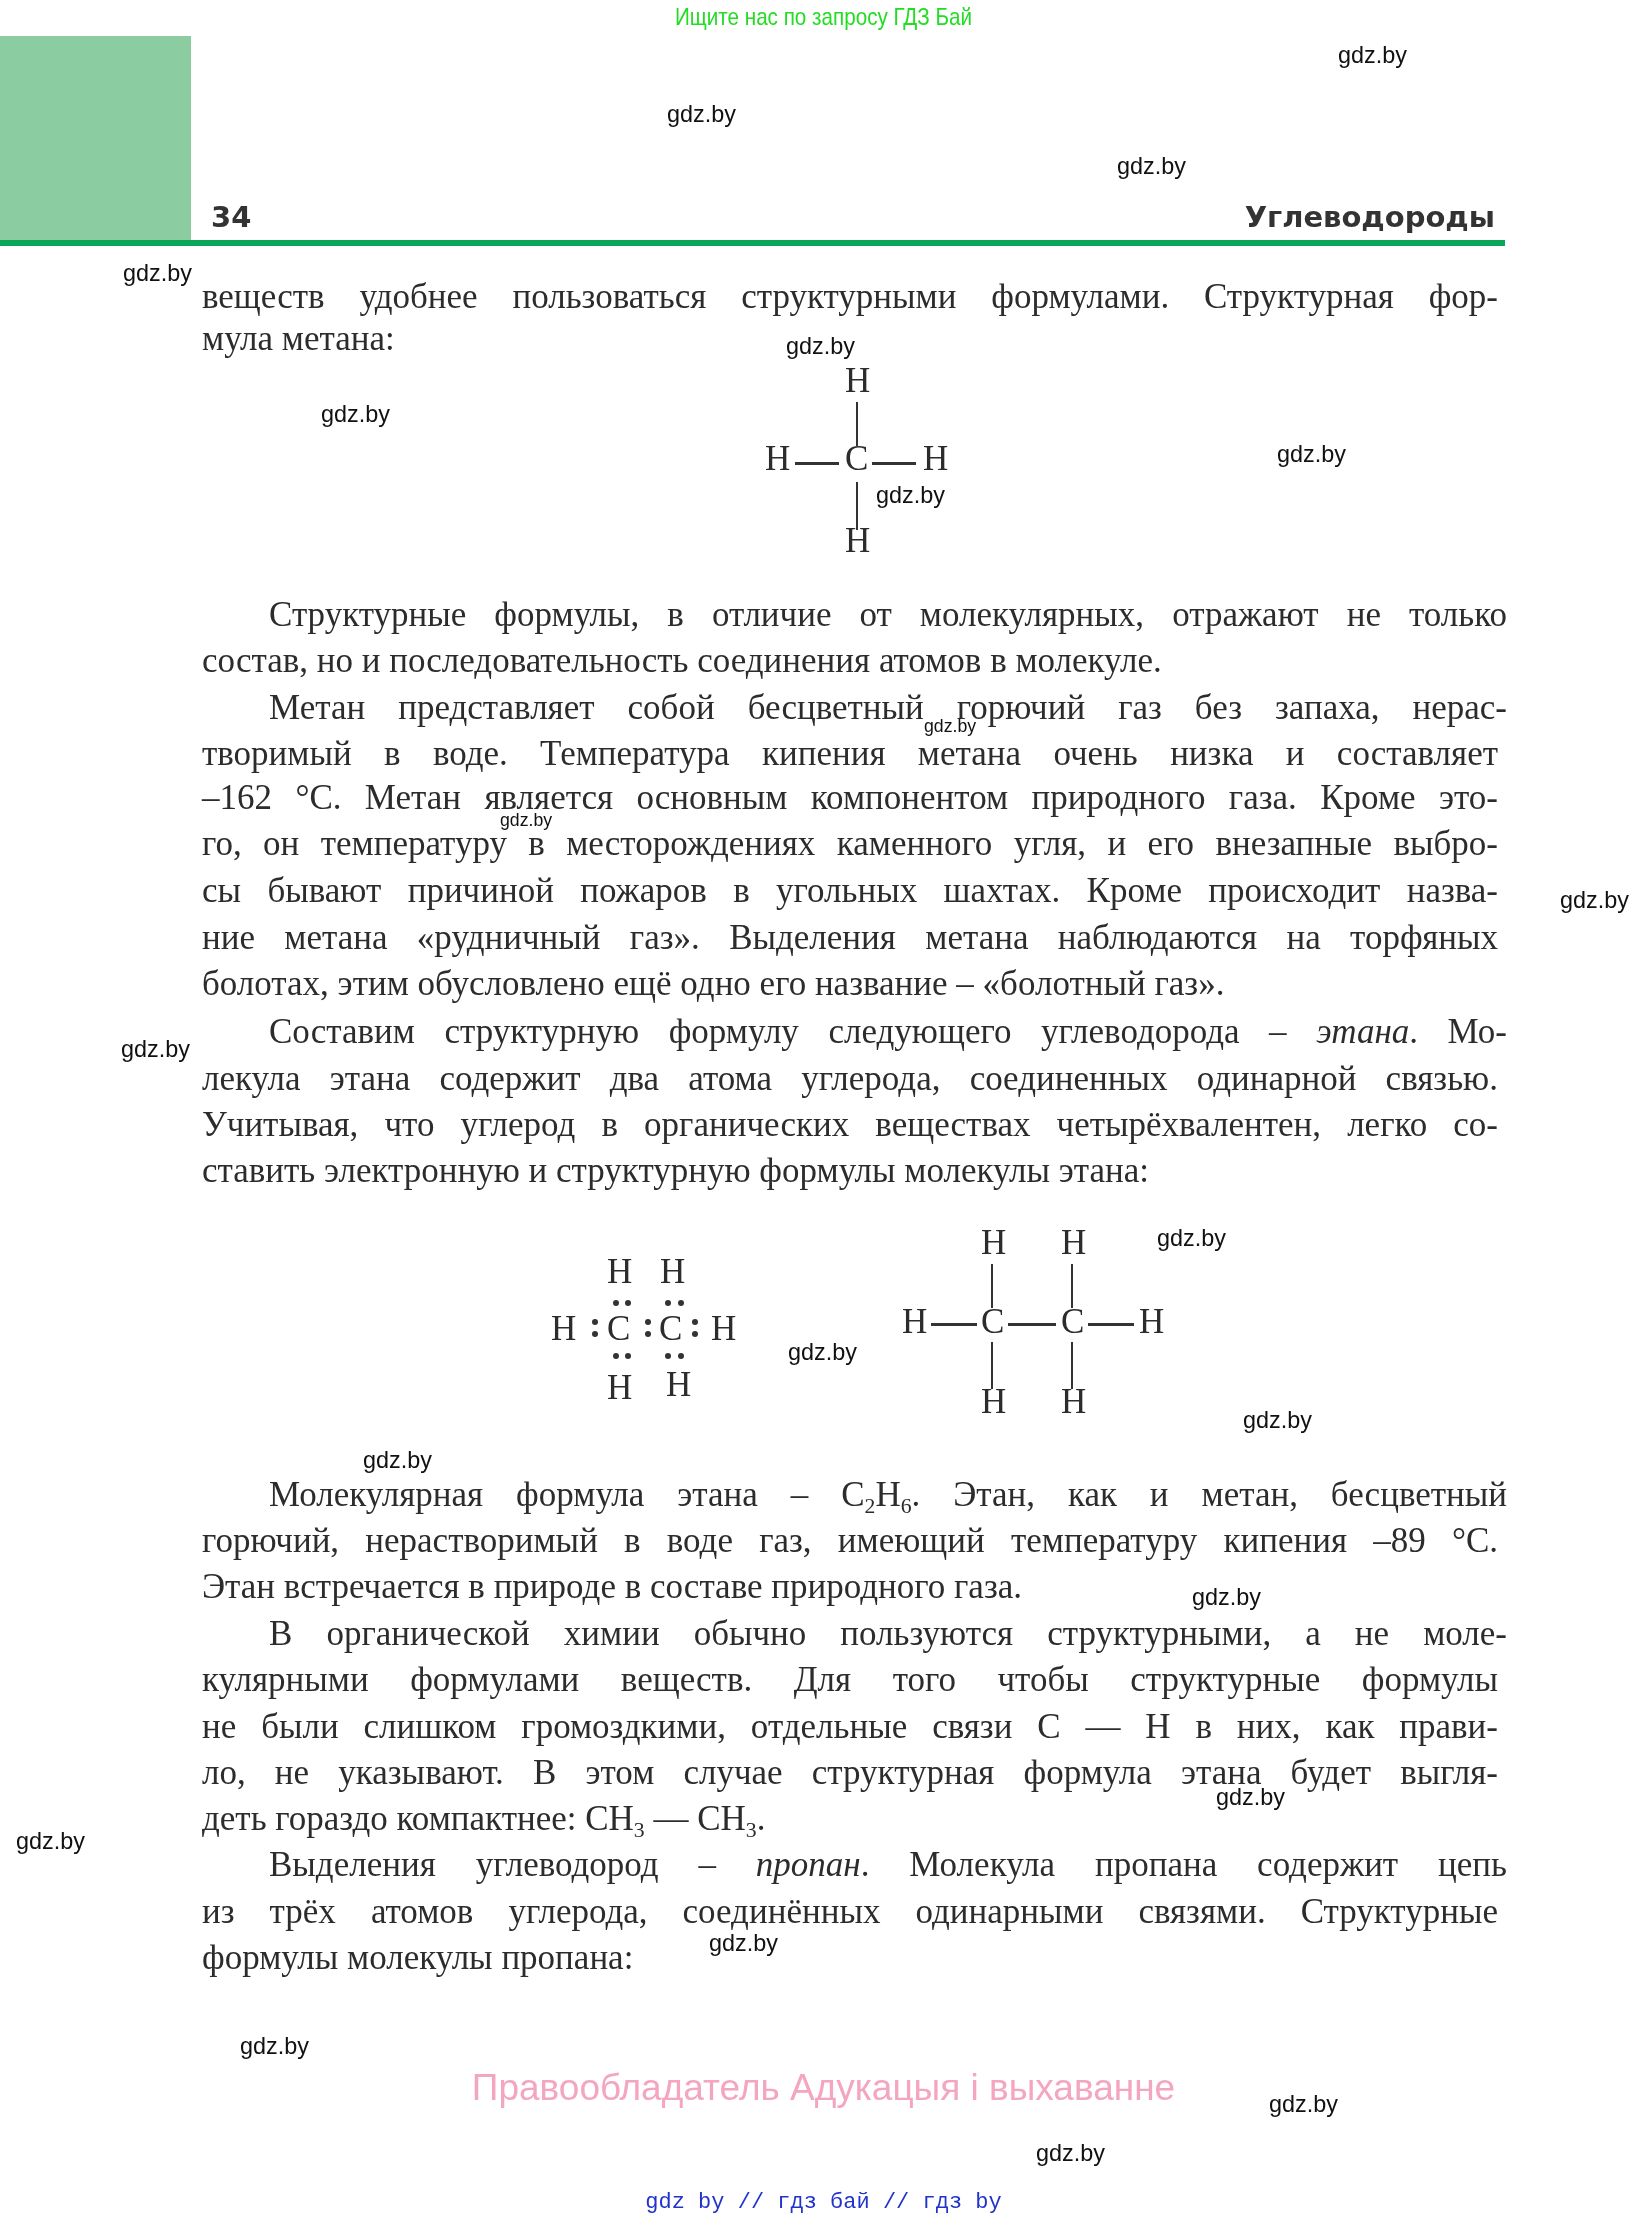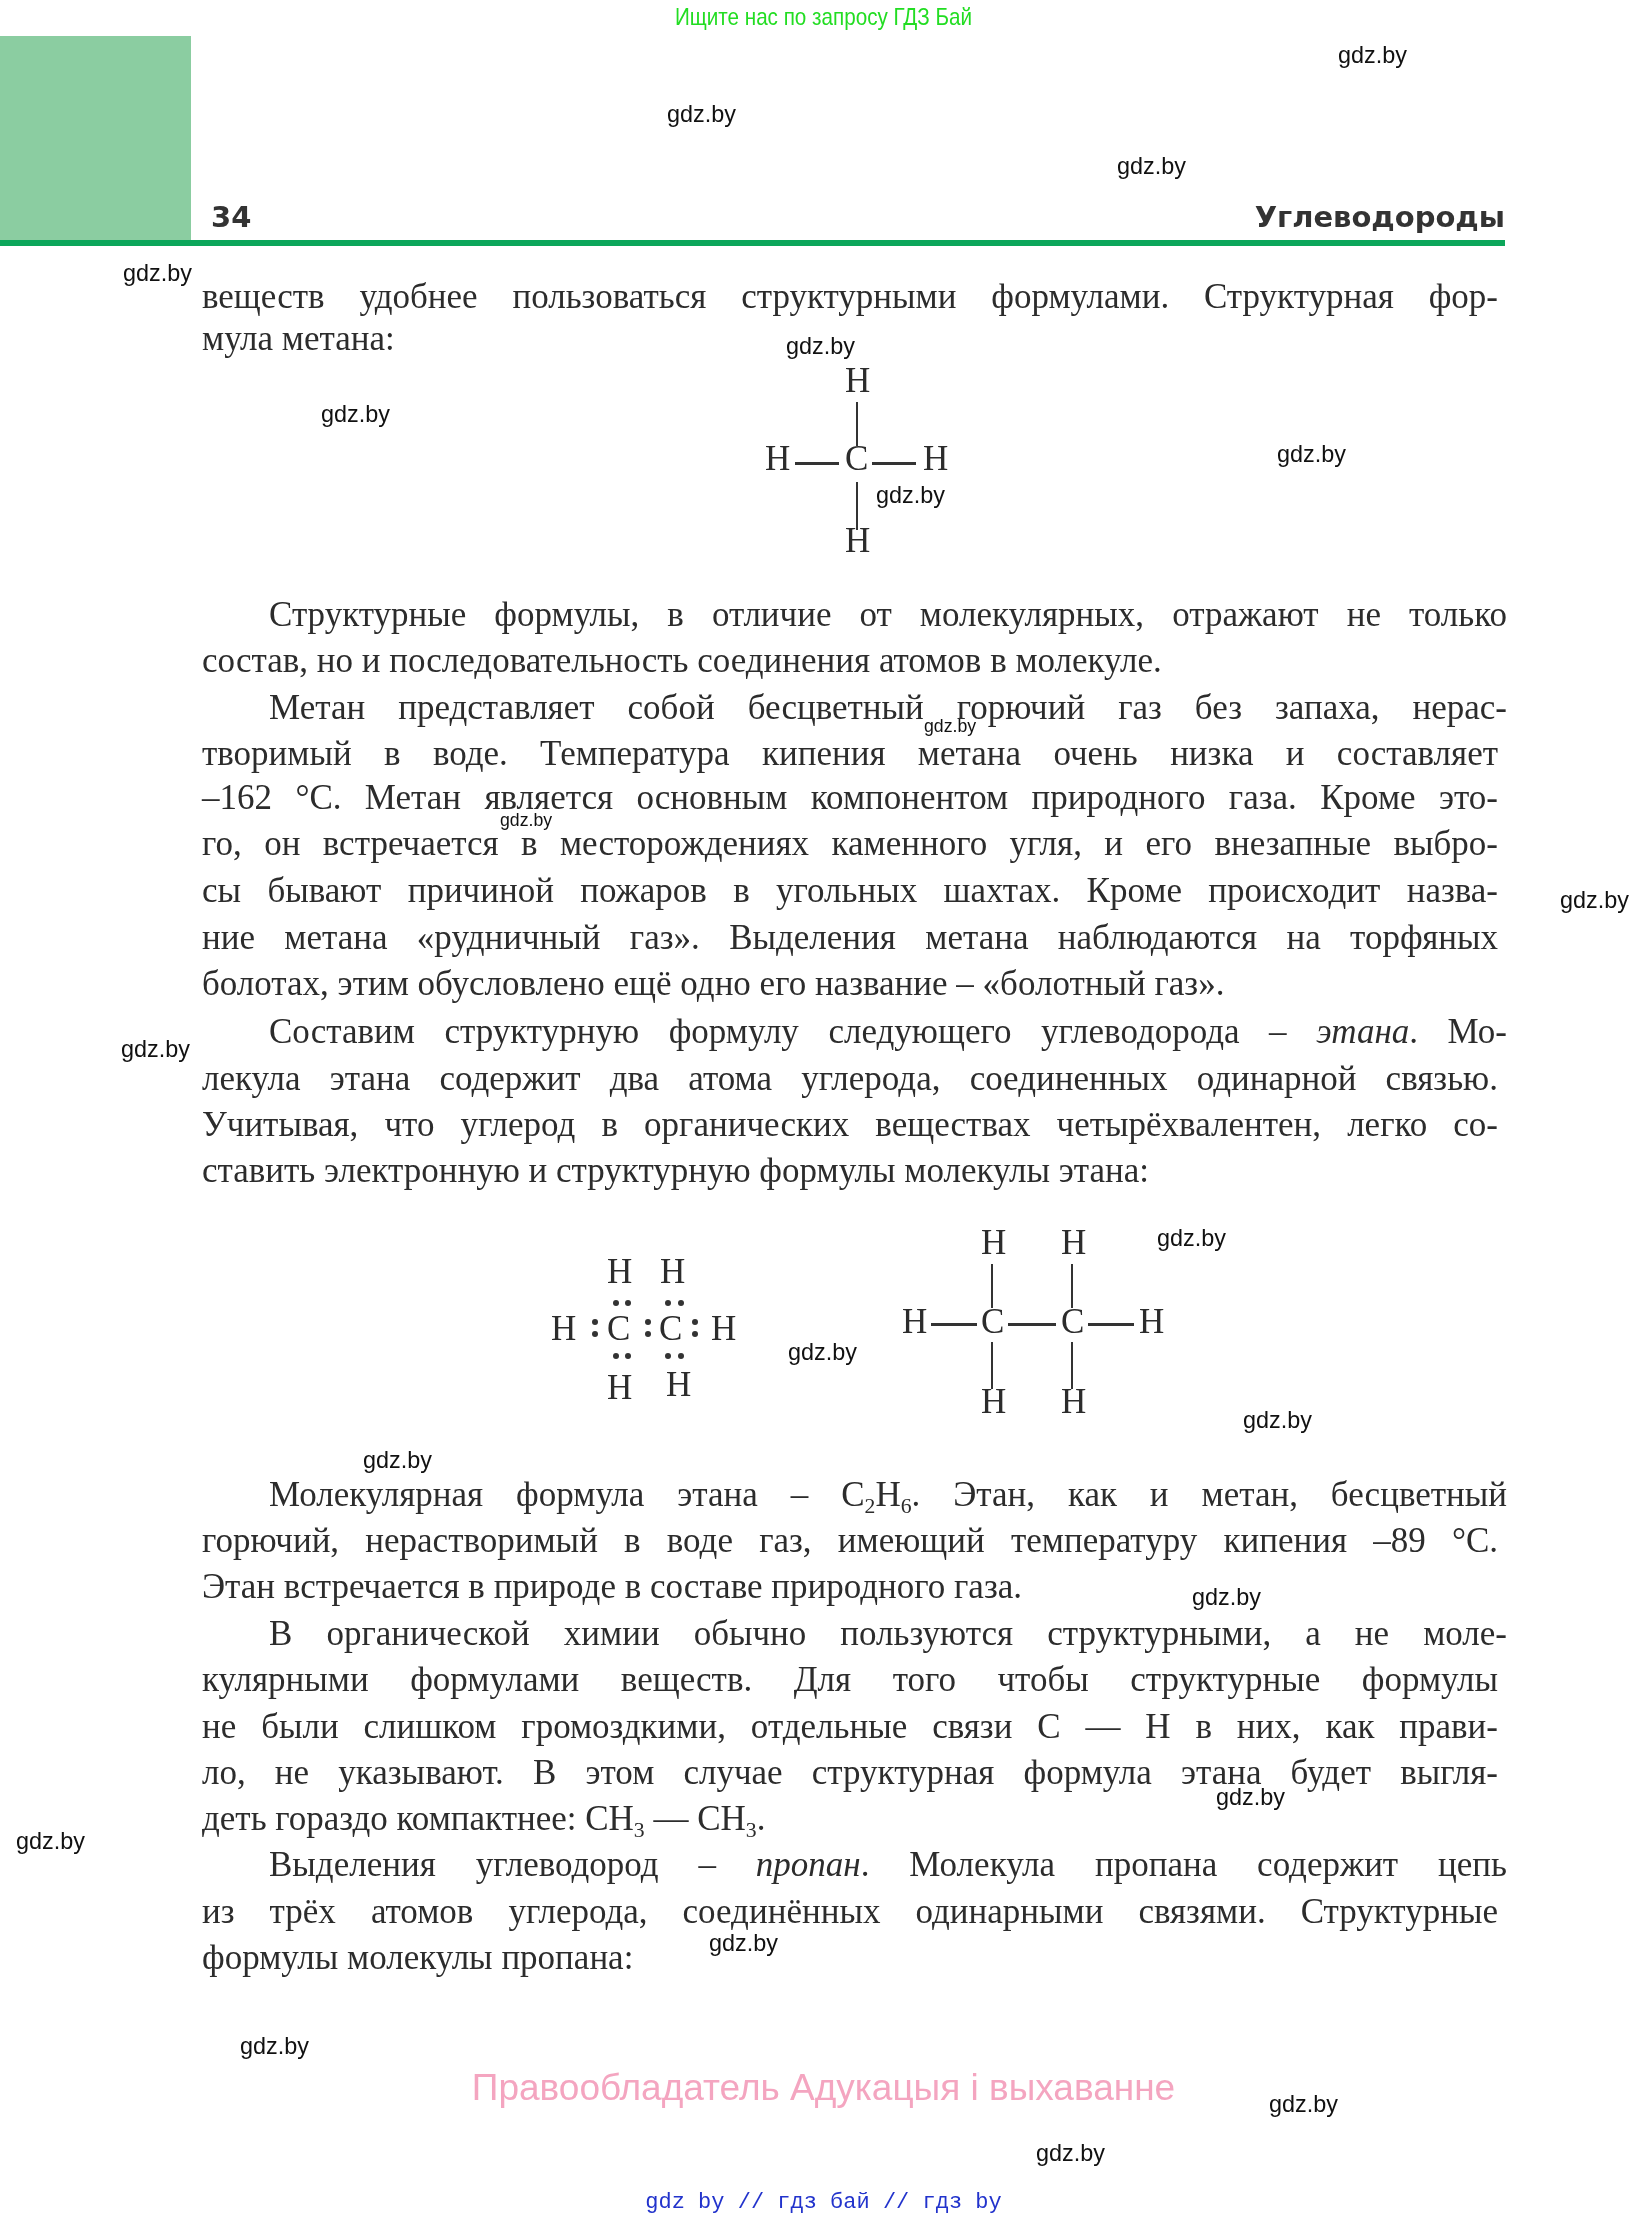--- a/index.html
+++ b/index.html
@@ -3,21 +3,21 @@
 <meta charset="utf-8">
 <style>
   html, body { margin:0; padding:0; }
   body { width:1647px; height:2216px; position:relative; background:#ffffff; overflow:hidden;
          font-family:"Liberation Serif","DejaVu Serif",serif; color:#2a2a2a; }
   .top-banner { position:absolute; top:3.2px; left:0; width:1647px; text-align:center;
                 font-family:"Liberation Sans",sans-serif; font-size:24px; color:#22dd22; transform:scaleX(0.86); }
   .green-block { position:absolute; left:0; top:36px; width:191px; height:204px; }
   .header-bar { position:absolute; left:0; top:240px; width:1505px; height:6.4px; }
   .page-num { position:absolute; left:211px; top:200px; font-family:"DejaVu Sans",sans-serif; font-weight:bold; font-size:29px; color:#333; }
-  .chapter { position:absolute; right:142px; top:200px; font-family:"DejaVu Sans",sans-serif; font-weight:bold; font-size:29px; color:#333; }
+  .chapter { position:absolute; right:152px; top:200px; font-family:"DejaVu Sans",sans-serif; font-weight:bold; font-size:29px; color:#333; }
   .wm { position:absolute; font-family:"Liberation Sans",sans-serif; font-size:23.4px; color:#111; white-space:nowrap; }
   .wm.small { font-size:17.7px; }
   .line { position:absolute; left:202px; width:1296px; font-size:35px; line-height:46px; height:46px; white-space:nowrap;
           text-align:justify; text-align-last:justify; color:#2c2c2c; transform-origin:left center; }
   .line.last { text-align-last:left; }
   .line.indent { left:269px; width:1238px; }
   .line i { font-style:italic; }
   sub { font-size:0.62em; vertical-align:-0.3em; line-height:0; }
   .chem { position:absolute; font-size:35px; color:#2c2c2c; }
   .bond-h { position:absolute; height:3.2px; background:#333; }
@@ -51,21 +51,21 @@
   <div class="bond-v" style="left:856px;top:482px;height:48px"></div>
   <div class="bond-h" style="left:795px;top:462px;width:44px"></div>
   <div class="bond-h" style="left:872px;top:462px;width:44px"></div>
 </div>
 
 <div class="line indent" style="top:592px">Структурные формулы, в отличие от молекулярных, отражают не только</div>
 <div class="line last" style="top:638px">состав, но и последовательность соединения атомов в молекуле.</div>
 <div class="line indent" style="top:685px">Метан представляет собой бесцветный горючий газ без запаха, нерас-</div>
 <div class="line" style="top:731px">творимый в воде. Температура кипения метана очень низка и составляет</div>
 <div class="line" style="top:775px">–162 °С. Метан является основным компонентом природного газа. Кроме это-</div>
-<div class="line" style="top:821px">го, он встречается в месторождениях каменного угля, и его внезапные выбро-</div>
+<div class="line" style="top:821px">го, он температуру в месторождениях каменного угля, и его внезапные выбро-</div>
 <div class="line" style="top:868px">сы бывают причиной пожаров в угольных шахтах. Кроме происходит назва-</div>
 <div class="line" style="top:915px">ние метана «рудничный газ». Выделения метана наблюдаются на торфяных</div>
 <div class="line last" style="top:961px">болотах, этим обусловлено ещё одно его название – «болотный газ».</div>
 
 <div class="line indent" style="top:1009px"><span>Составим структурную формулу следующего углеводорода – </span><i>этана</i><span>. Мо-</span></div>
 <div class="line" style="top:1056px">лекула этана содержит два атома углерода, соединенных одинарной связью.</div>
 <div class="line" style="top:1102px">Учитывая, что углерод в органических веществах четырёхвалентен, легко со-</div>
 <div class="line last" style="top:1148px">ставить электронную и структурную формулы молекулы этана:</div>
 
 <div>

